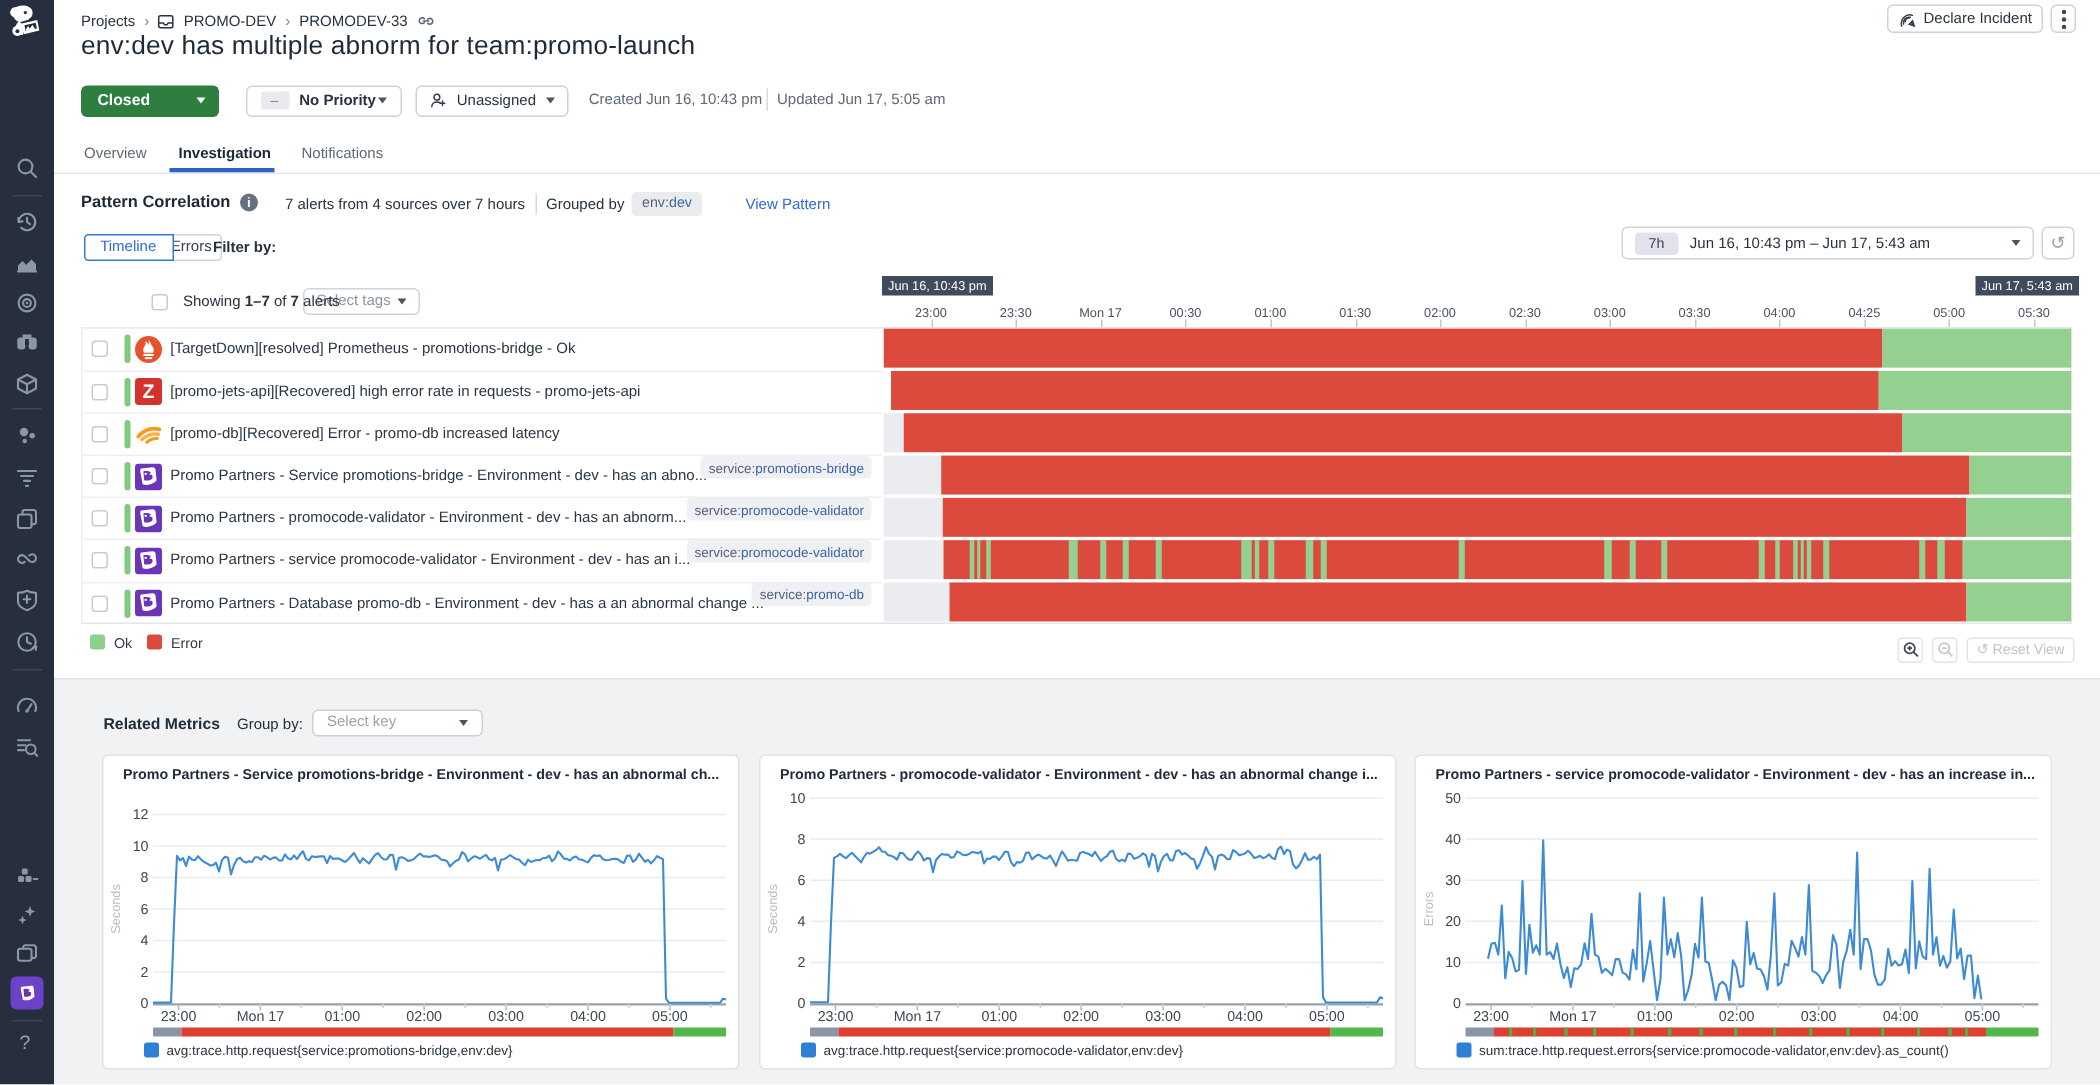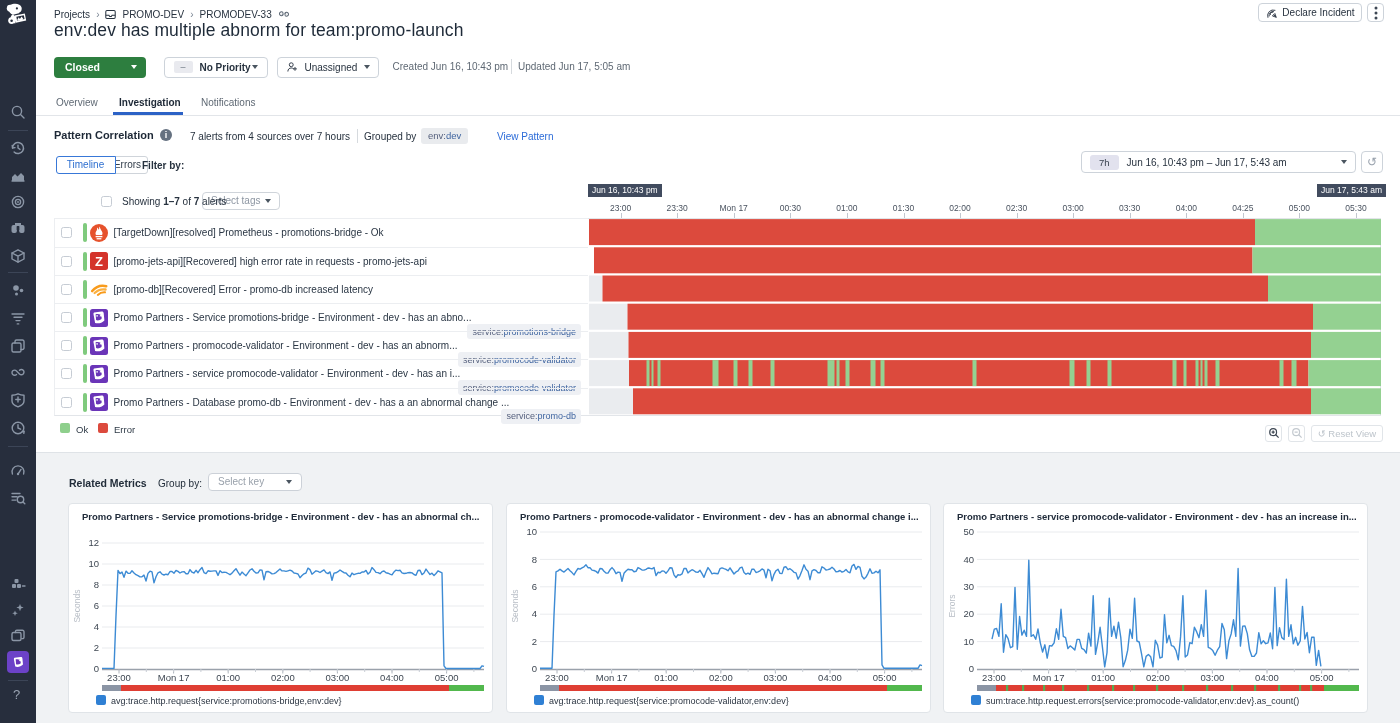--- a/index.html
+++ b/index.html
@@ -56,34 +56,34 @@
 
 .cb { display:inline-block; width:11px; height:11px; border:1.5px solid #c6ccd4; border-radius:2.5px; background:#fff; flex:none; }
 #showrow { position:absolute; left:61px; top:195.5px; font-size:10px; color:#27323f; display:flex; align-items:flex-start; gap:10px;margin-left:40px; }
 #listbox { position:absolute; left:54px; top:218.4px; width:1326.5px; height:197.4px; border:1px solid #e2e5e9; border-left:1px solid #eceef1; }
 .arow { position:absolute; left:54px; width:534px; height:28.2px; border-top:1px solid #eceef1; display:flex; align-items:center; }
 .arow .cb { margin-left:7px; }
 .gbar { width:3.5px; height:19px; background:#7fca7d; border-radius:2px; margin-left:11px; flex:none; }
 .aicon { margin-left:3px; width:18px; height:18px; flex:none; }
 .aicon svg { display:block; }
 .atxt { margin-left:6px; font-size:10px; color:#2a3644; white-space:nowrap; }
-.tag { position:absolute; right:7px; top:20px; background:#eef0f4; border-radius:3px; font-size:9px; padding:2.5px 5px; color:#3f65a0; white-space:nowrap; }
+.tag { position:absolute; right:7px; top:0; background:#eef0f4; border-radius:3px; font-size:9px; padding:2.5px 5px; color:#3f65a0; white-space:nowrap; }
 .tag .tk { color:#56617e; }
 .chip { position:absolute; top:183.5px; height:13.5px; background:#414b5e; color:#fff; font-size:8.5px; line-height:13.5px; padding:0 4px; }
 .tlab { position:absolute; top:203px; width:56px; text-align:center; font-size:8.5px; color:#49525f; }
 .tick { position:absolute; top:213px; width:1px; height:5.4px; background:#c2c7cf; }
 
 .leg { position:absolute; top:423px; width:10px; height:10px; border-radius:2px; }
 .legt { position:absolute; top:423.5px; font-size:9.5px; color:#2f3b47; }
 .zbtn { position:absolute; top:424.5px; height:17px; border:1px solid #e1e5e9; border-radius:3px; background:#fff; display:flex; align-items:center; justify-content:center; white-space:nowrap; }
 
 #graybg { position:absolute; left:36px; top:452px; width:1364px; height:271px; background:#f0f2f4; border-top:1px solid #dfe3e7; }
 #rmh { position:absolute; left:69px; top:477px; font-size:10.5px; font-weight:700; color:#222d3a; }
 #gbl { position:absolute; left:158px; top:477.5px; font-size:10px; color:#222d3a; }
-#selkey { position:absolute; left:208px; top:472.5px; width:94px; height:18px; border:1px solid #ccd1d8; border-radius:4px; background:#fff; font-size:10px; color:#99a1ab; display:flex; align-items:center; padding:0 9px; }
+#selkey { position:absolute; left:208px; top:472.5px; width:114px; height:18px; border:1px solid #ccd1d8; border-radius:4px; background:#fff; font-size:10px; color:#99a1ab; display:flex; align-items:center; padding:0 9px; }
 #selkey .car { margin-left:auto; }
 .card { position:absolute; top:503px; width:425px; height:210px; background:#fff; border:1px solid #e0e4e8; border-radius:4px; }
 .ctitle { position:absolute; left:13px; top:6.5px; width:404px; font-size:9.5px; font-weight:700; color:#212c3b; white-space:nowrap; overflow:hidden; z-index:2; }
 </style></head>
 <body>
 <div id="nav">
     <svg class="slogo" width="24" height="24" viewBox="0 0 24 24">
 <circle cx="6.2" cy="5.2" r="3.4" fill="#fff"></circle>
 <path d="M6 2.2 C10.5 -0.5 16.5 0.8 17.5 4.2 C18.3 7 16.8 9.2 14.8 10.2 L9.2 11.8 C6.2 11 4.4 8.6 4.8 5.8 C5 4.2 5.4 3 6 2.2z" fill="#fff"></path>
 <path d="M8.8 11.2 C7 12.4 6 14.6 6.6 16.8 C7.2 19 9 20.4 11.2 20.4 L12.8 15 z" fill="#fff"></path>

